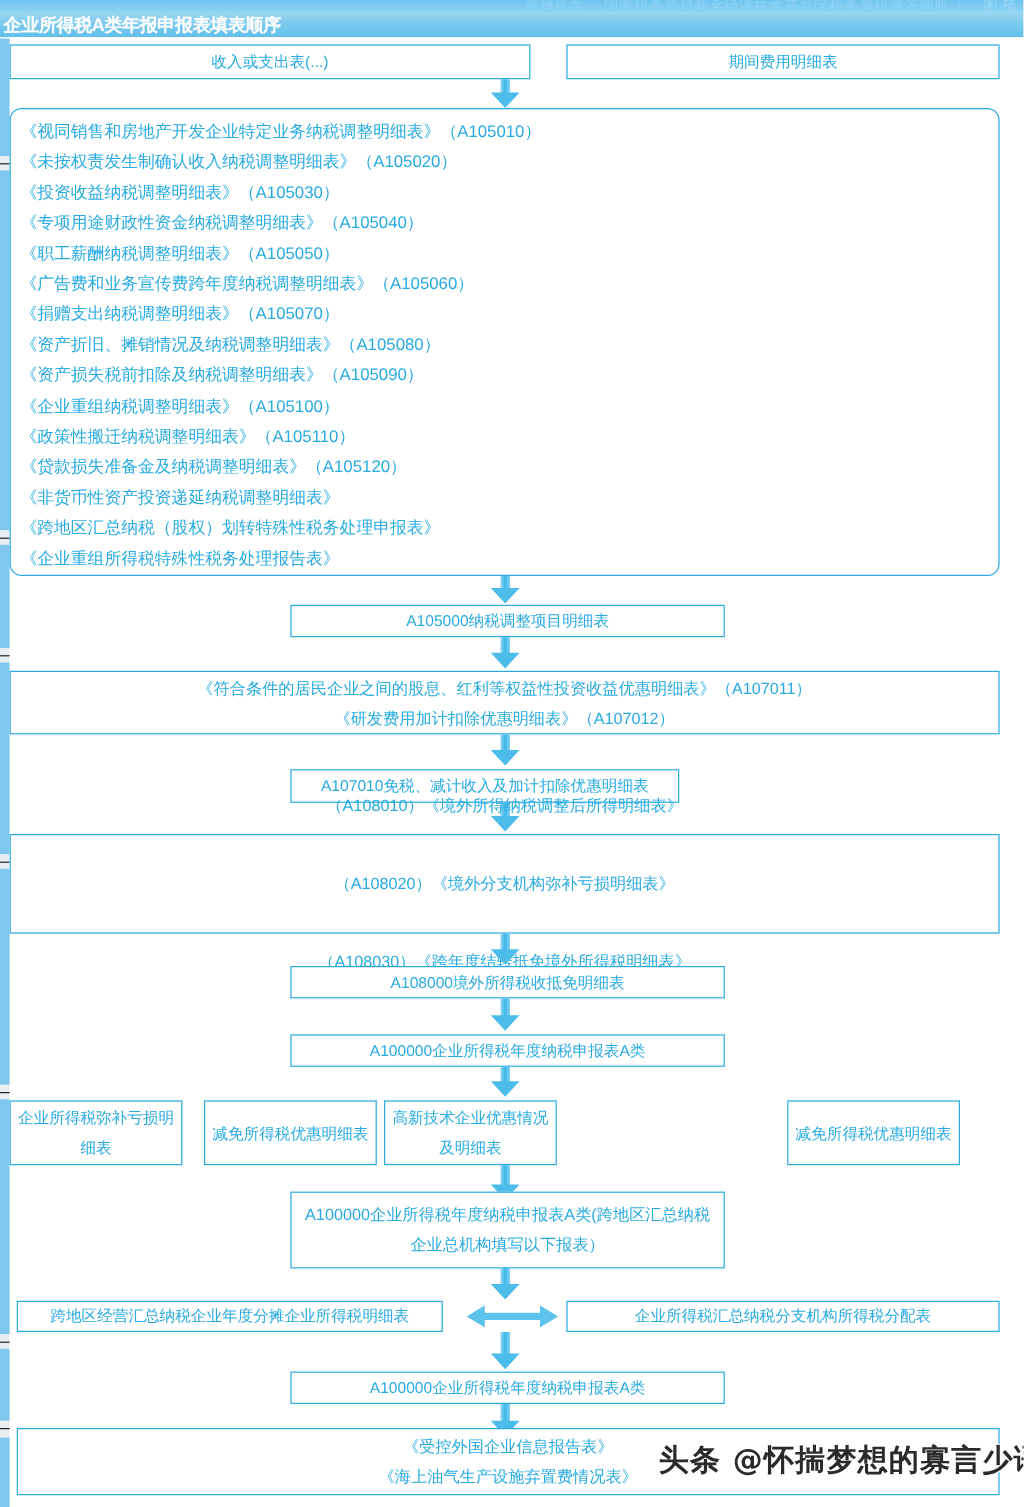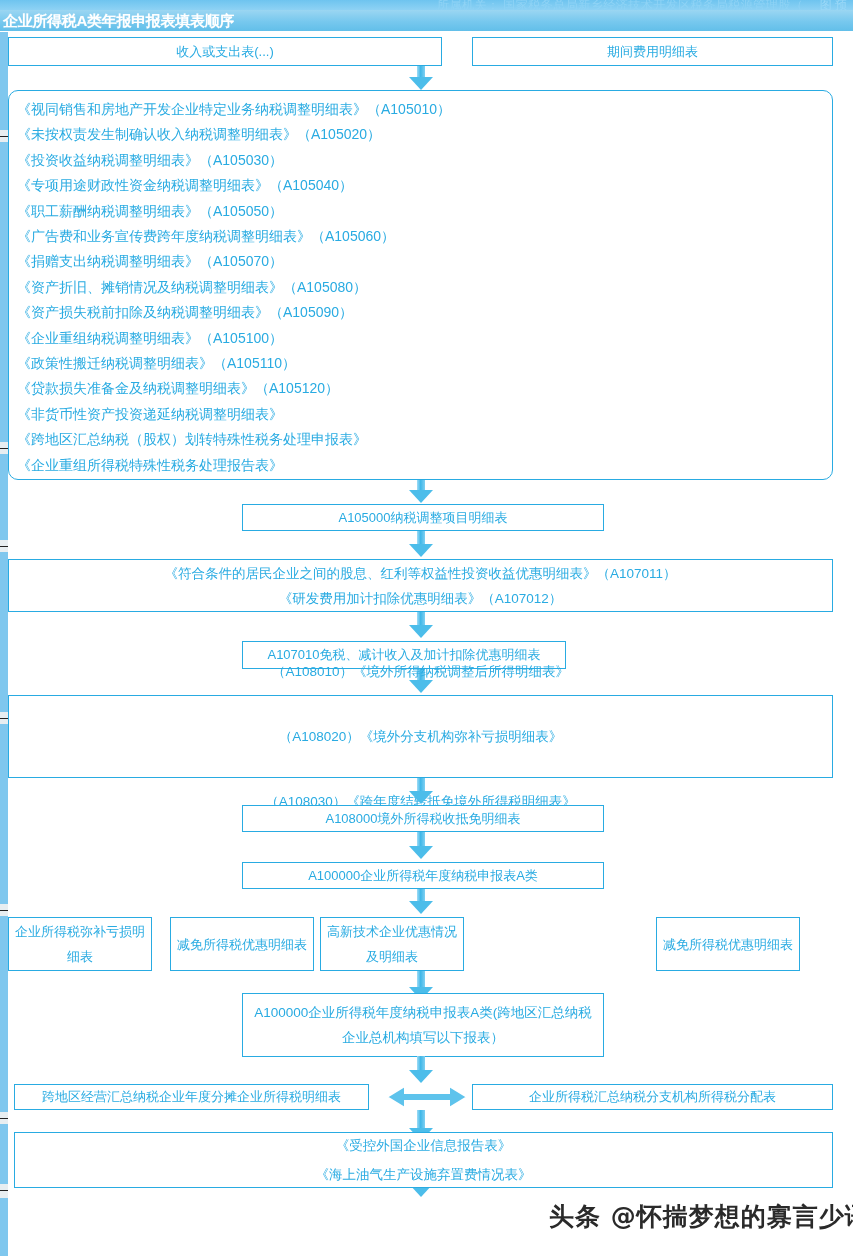--- a/index.html
+++ b/index.html
@@ -313,20 +313,20 @@
 
   <div class="box" style="left:242px; top:1143px; width:362px; height:27px;">
     <span>A100000企业所得税年度纳税申报表A类</span>
   </div>
 
   <div class="arrow-down" style="left:409px; top:1170px; height:28px;">
     <div class="shaft" style="height:16px;"></div>
     <div class="head" style="top:14px;"></div>
   </div>
 
-  <div class="box stackbox" style="left:14px; top:1132px; width:819px; height:56px;justify-content:space-between;">
+  <div class="box stackbox" style="left:14px; top:1190px; width:819px; height:56px;">
     <span class="ln">《受控外国企业信息报告表》</span>
     <span class="ln">《海上油气生产设施弃置费情况表》</span>
   </div>
 
   <div class="watermark">头条 @怀揣梦想的寡言少语</div>
 
 </div>
 
 </body></html>

